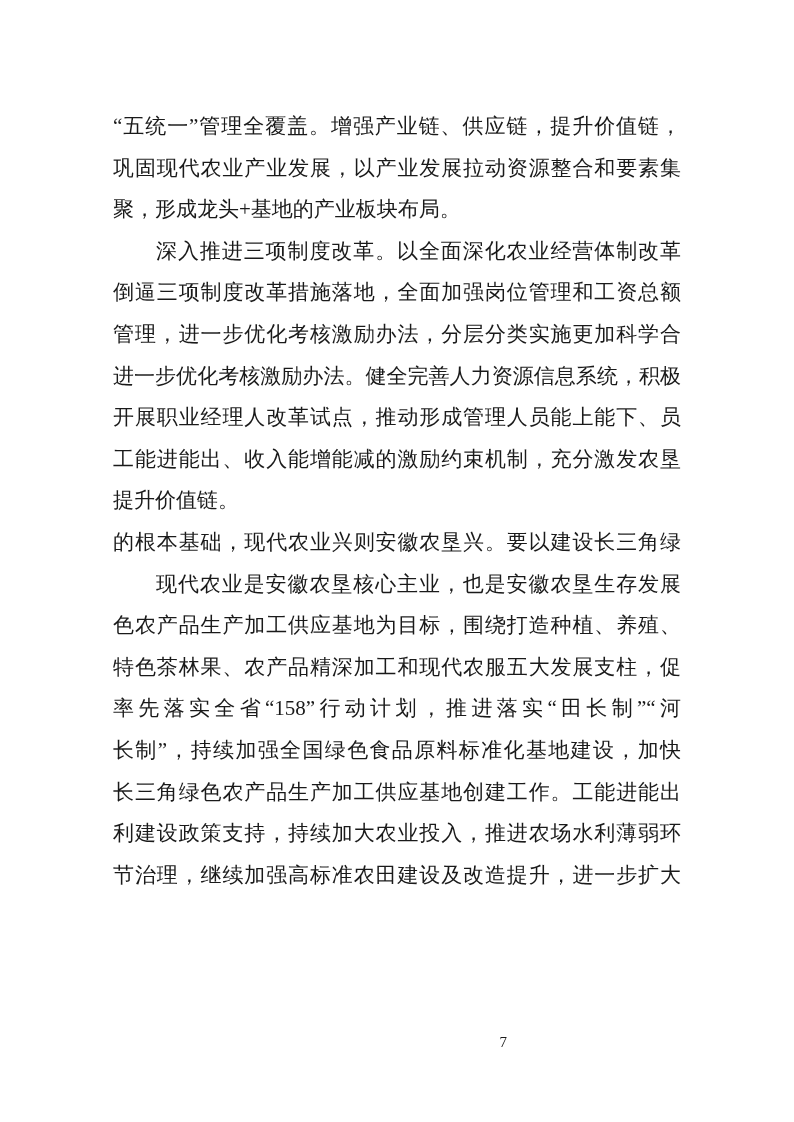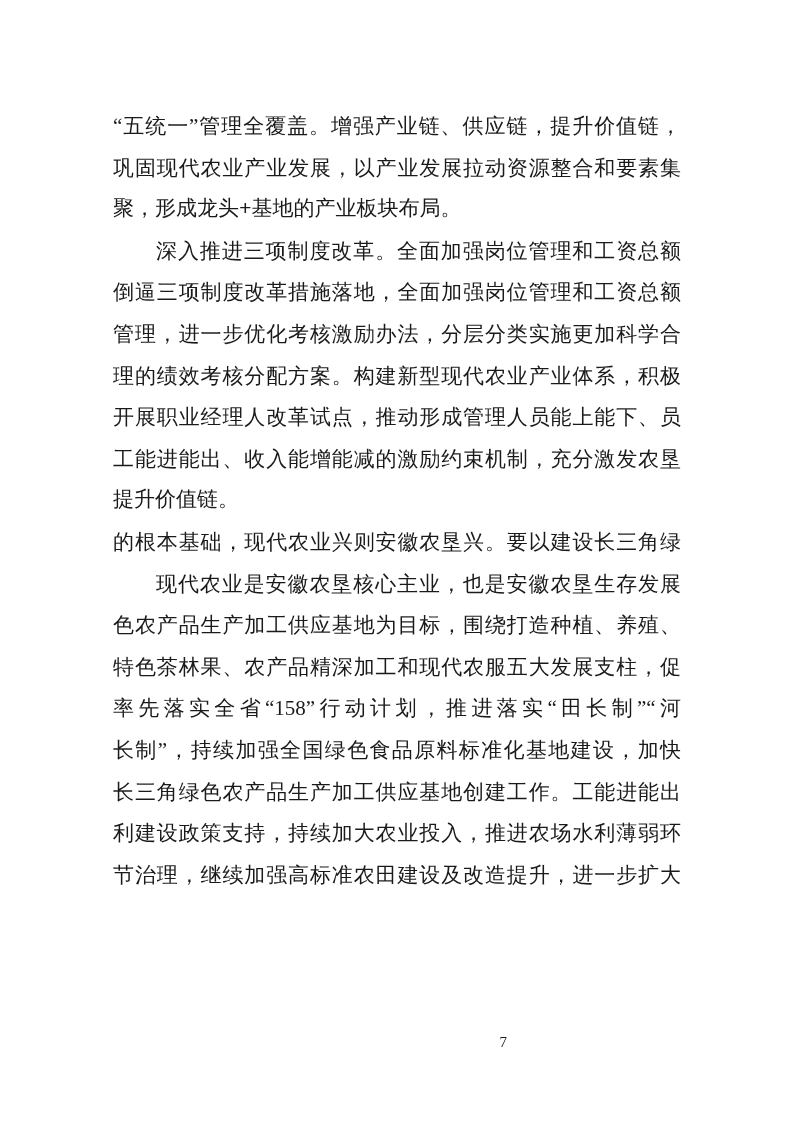--- a/index.html
+++ b/index.html
@@ -39,21 +39,20 @@
   
   .j {
     text-align: justify;
     text-align-last: justify;
     text-justify: inter-character;
   }
   
   .end {
     text-align: right;
     text-align-last: left;
-    font-family: Liberation Mono, monospace;
   }
   
   .ind {
     padding-left: 43px;
   }
   .pageno {
     position: absolute;
     top: 1021px;
     right: 121px;
     font-size: 15px;
@@ -63,24 +62,24 @@
   }
 </style>
 </head>
 <body>
 
 <div class="page">
   <div class="doc-body">
     <div class="ln j">“五统一”管理全覆盖。增强产业链、供应链，提升价值链，</div>
     <div class="ln j">巩固现代农业产业发展，以产业发展拉动资源整合和要素集</div>
     <div class="ln end">聚，形成龙头+基地的产业板块布局。</div>
-    <div class="ln j ind">深入推进三项制度改革。全面加强岗位管理和工资总额</div>
+    <div class="ln j ind">深入推进三项制度改革。以全面深化农业经营体制改革</div>
     <div class="ln j">倒逼三项制度改革措施落地，全面加强岗位管理和工资总额</div>
     <div class="ln j">管理，进一步优化考核激励办法，分层分类实施更加科学合</div>
-    <div class="ln j">理的绩效考核分配方案。构建新型现代农业产业体系，积极</div>
+    <div class="ln j">进一步优化考核激励办法。健全完善人力资源信息系统，积极</div>
     <div class="ln j">开展职业经理人改革试点，推动形成管理人员能上能下、员</div>
     <div class="ln j">工能进能出、收入能增能减的激励约束机制，充分激发农垦</div>
     <div class="ln end">提升价值链。</div>
     <div class="ln j">的根本基础，现代农业兴则安徽农垦兴。要以建设长三角绿</div>
     <div class="ln j ind">现代农业是安徽农垦核心主业，也是安徽农垦生存发展</div>
     <div class="ln j">色农产品生产加工供应基地为目标，围绕打造种植、养殖、</div>
     <div class="ln j">特色茶林果、农产品精深加工和现代农服五大发展支柱，促</div>
     <div class="ln j">率先落实全省“158”行动计划，推进落实“田长制”“河</div>
     <div class="ln j">长制”，持续加强全国绿色食品原料标准化基地建设，加快</div>
     <div class="ln j">长三角绿色农产品生产加工供应基地创建工作。工能进能出</div>

